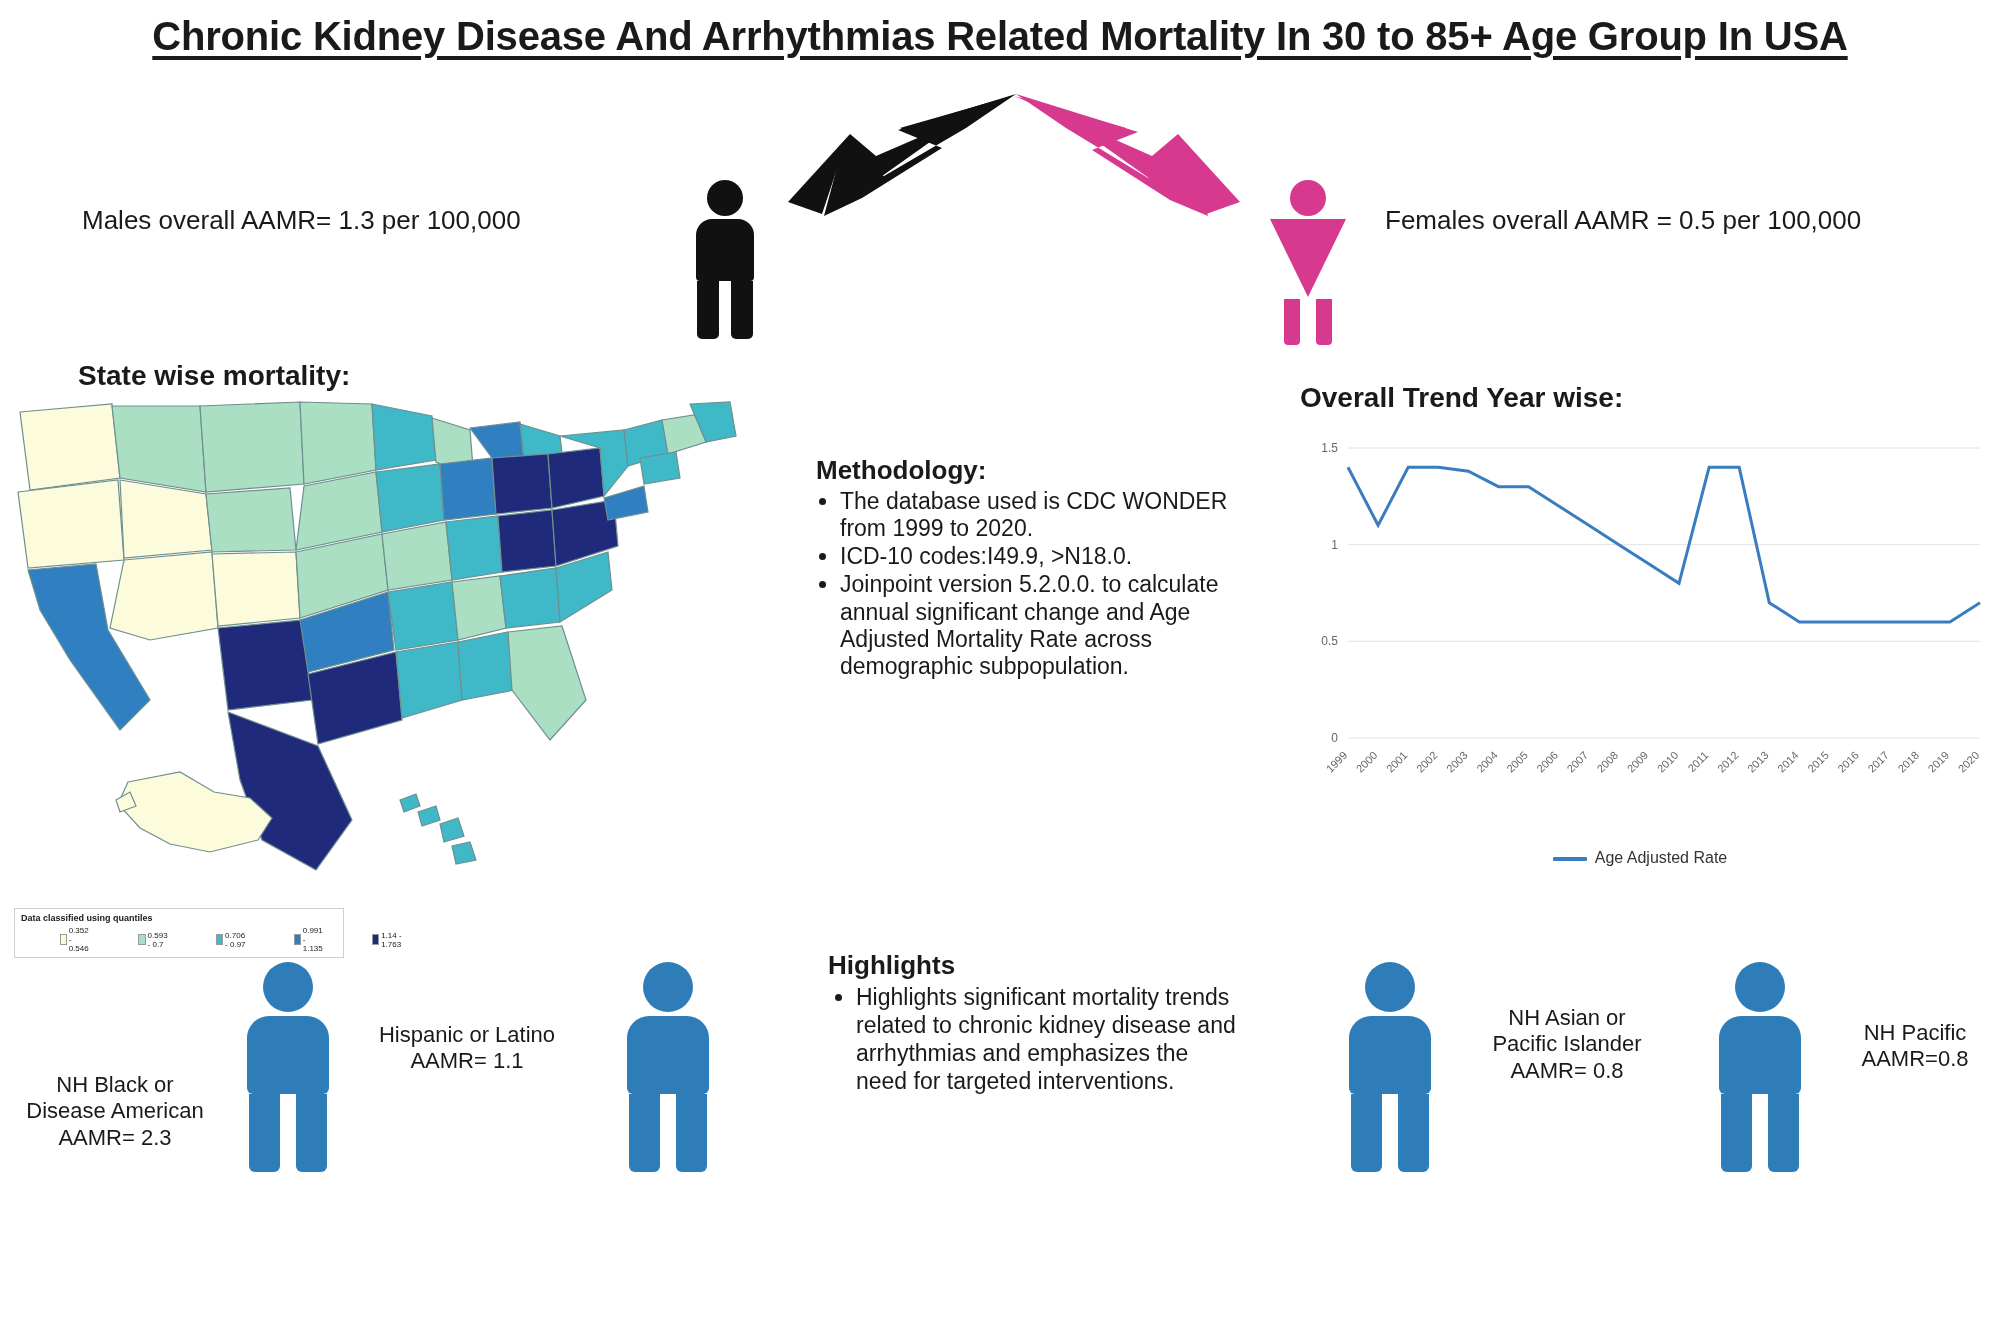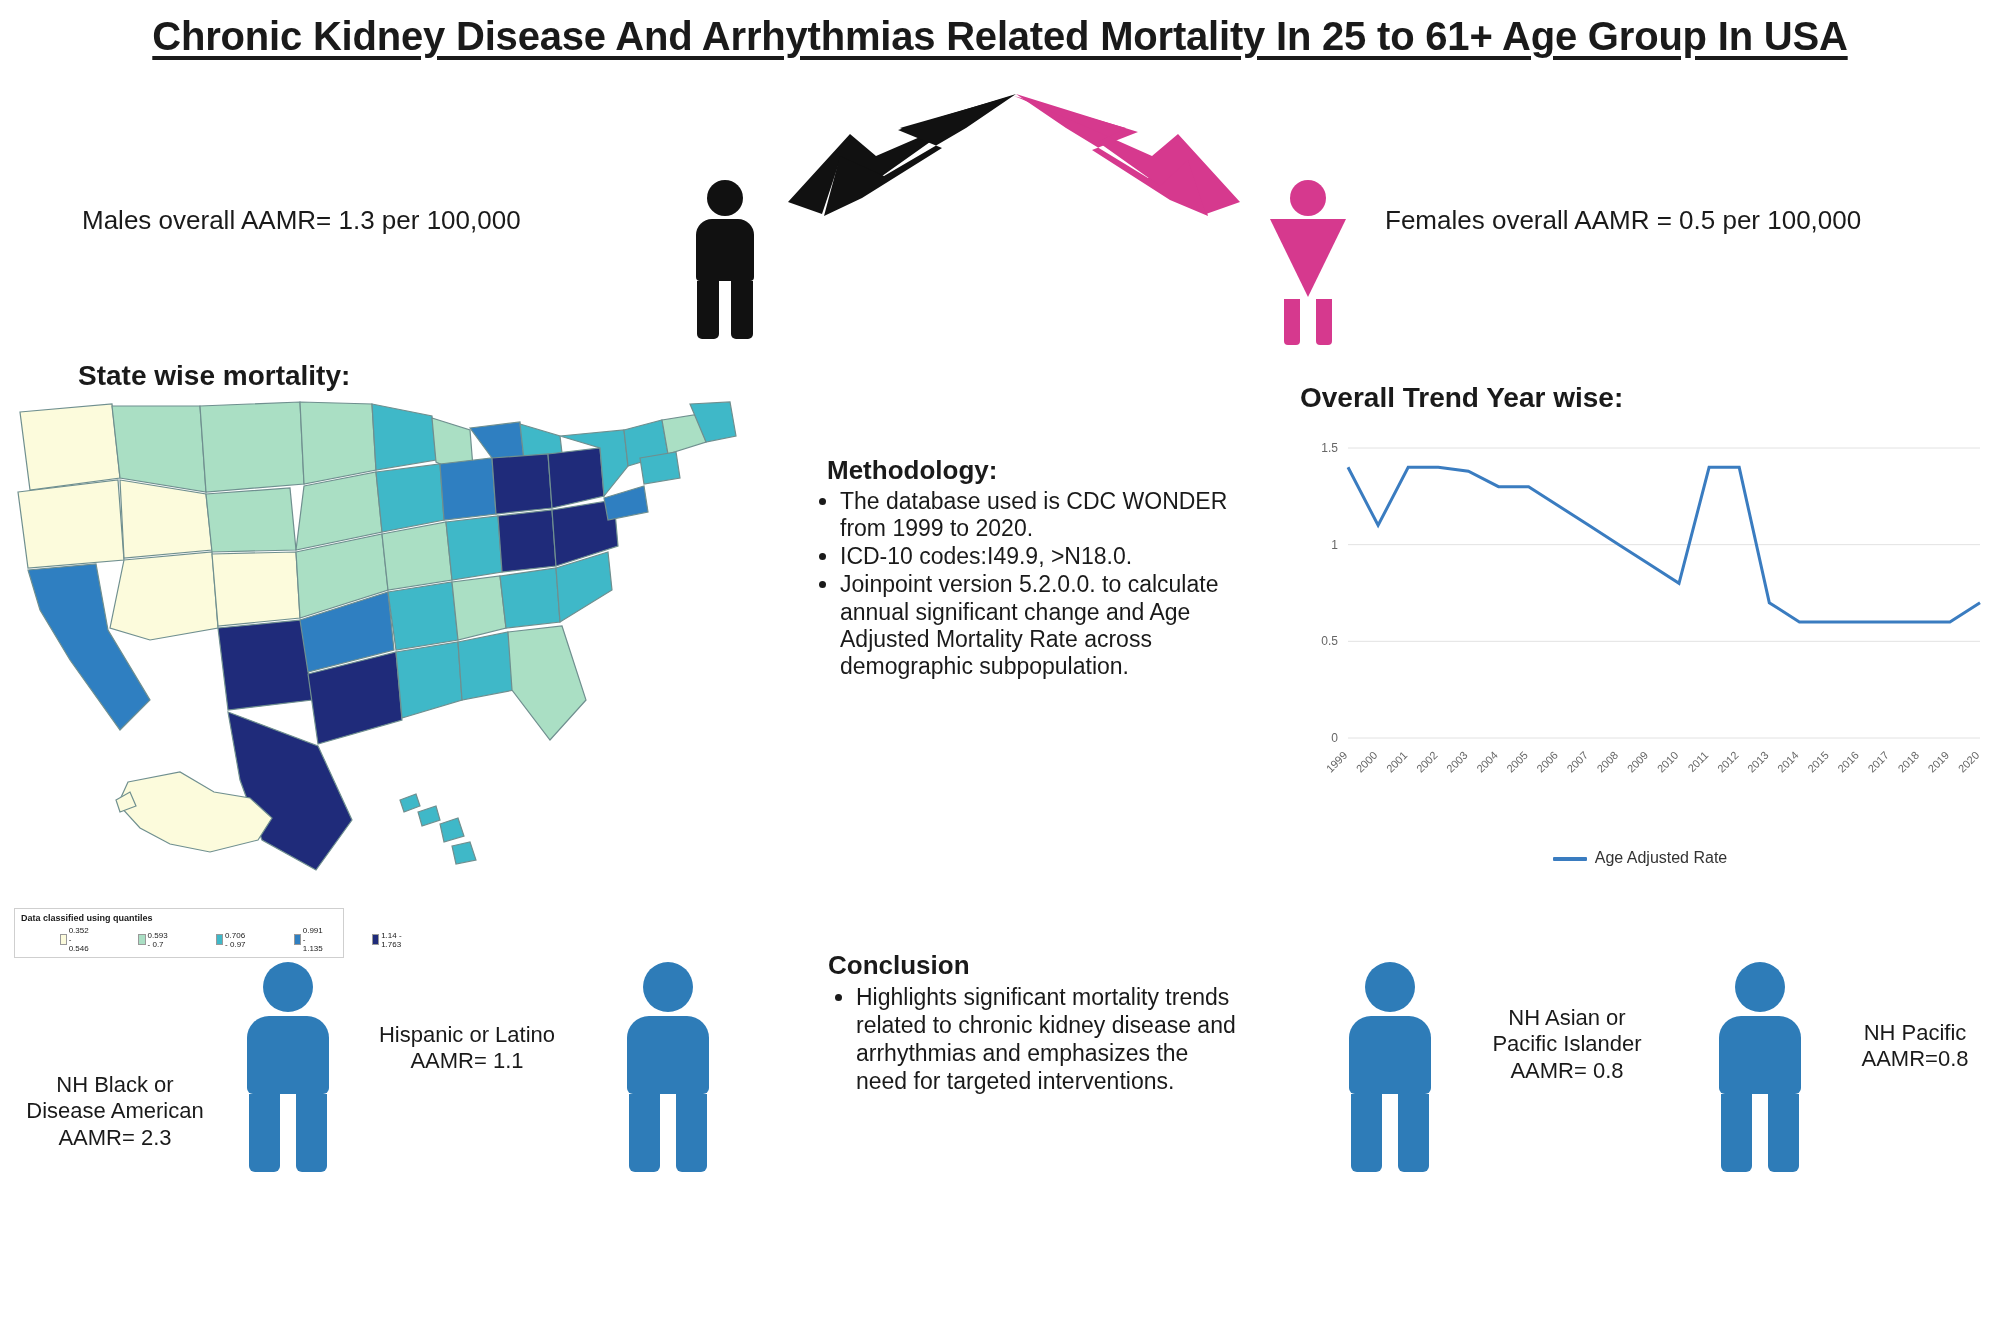--- a/index.html
+++ b/index.html
@@ -95,21 +95,21 @@
   #map-legend .legend-title { font-size:9px; font-weight:bold; margin-bottom:3px; }
   #map-legend .legend-row { display:flex; align-items:center; gap:2px; }
   #map-legend .legend-item { display:flex; align-items:center; gap:2px; margin-right:4px;padding-left:39px; }
   #map-legend .sw { width:11px; height:11px; border:1px solid #999; }
   #map-legend .lbl { font-size:8px; }
 
   
   #methodology {
     position:absolute; left:812px; top:455px; width:420px;
   }
-  #methodology h3 { margin:0 0 2px 15px; font-size:26px; }
+  #methodology h3 { margin:0 0 2px 4px; font-size:26px; }
   #methodology ul { margin:0; padding-left:28px; }
   #methodology li { font-size:23px; line-height:1.18; margin-bottom:1px; }
 
   
   #conclusion {
     position:absolute; left:828px; top:950px; width:410px;
   }
   #conclusion h3 { margin:0 0 2px 0; font-size:26px; }
   #conclusion ul { margin:0; padding-left:28px; }
   #conclusion li { font-size:23px; line-height:1.22; }
@@ -150,21 +150,21 @@
 
   .race-label { position:absolute; font-size:22px; line-height:1.2; text-align:center; }
   #label-black { left:10px;  top:1072px; width:210px; }
   #label-hisp  { left:352px; top:1022px; width:230px; }
   #label-asian { left:1452px; top:1005px; width:230px; }
   #label-white { left:1830px; top:1020px; width:170px; }
 </style>
 </head>
 <body>
 
-<div id="poster-title">Chronic Kidney Disease  And Arrhythmias Related Mortality In 25 to 61+ Age Group In USA</div>
+<div id="poster-title">Chronic Kidney Disease  And Arrhythmias Related Mortality In 30 to 85+ Age Group In USA</div>
 
 <div id="male-label">Males overall AAMR= 1.3 per 100,000</div>
 <div id="female-label">Females overall AAMR = 0.5 per 100,000</div>
 
 <div class="person" id="male-icon">
   <div class="head"></div>
   <div class="body"></div>
   <div class="legs"></div>
 </div>
 
@@ -274,21 +274,21 @@
 <div id="methodology">
   <h3>Methodology:</h3>
   <ul>
     <li> The database used is CDC WONDER from 1999 to 2020.</li>
     <li>ICD-10 codes:I49.9, &gt;N18.0.</li>
     <li>Joinpoint version 5.2.0.0. to calculate annual significant change and Age Adjusted Mortality Rate across demographic subpopulation.</li>
   </ul>
 </div>
 
 <div id="conclusion">
-  <h3>Conclusion</h3>
+  <h3>Highlights</h3>
   <ul>
     <li> Highlights significant mortality trends related to chronic kidney disease and arrhythmias and emphasizes the need for targeted interventions.</li>
   </ul>
 </div>
 
 <div id="trend-heading">Overall Trend Year wise:</div>
 
 <div id="chart-box">
   <svg id="chart-svg" width="700" height="400" viewBox="0 0 700 400">
     <g id="grid-layer" stroke="#e2e2e2" stroke-width="1">

